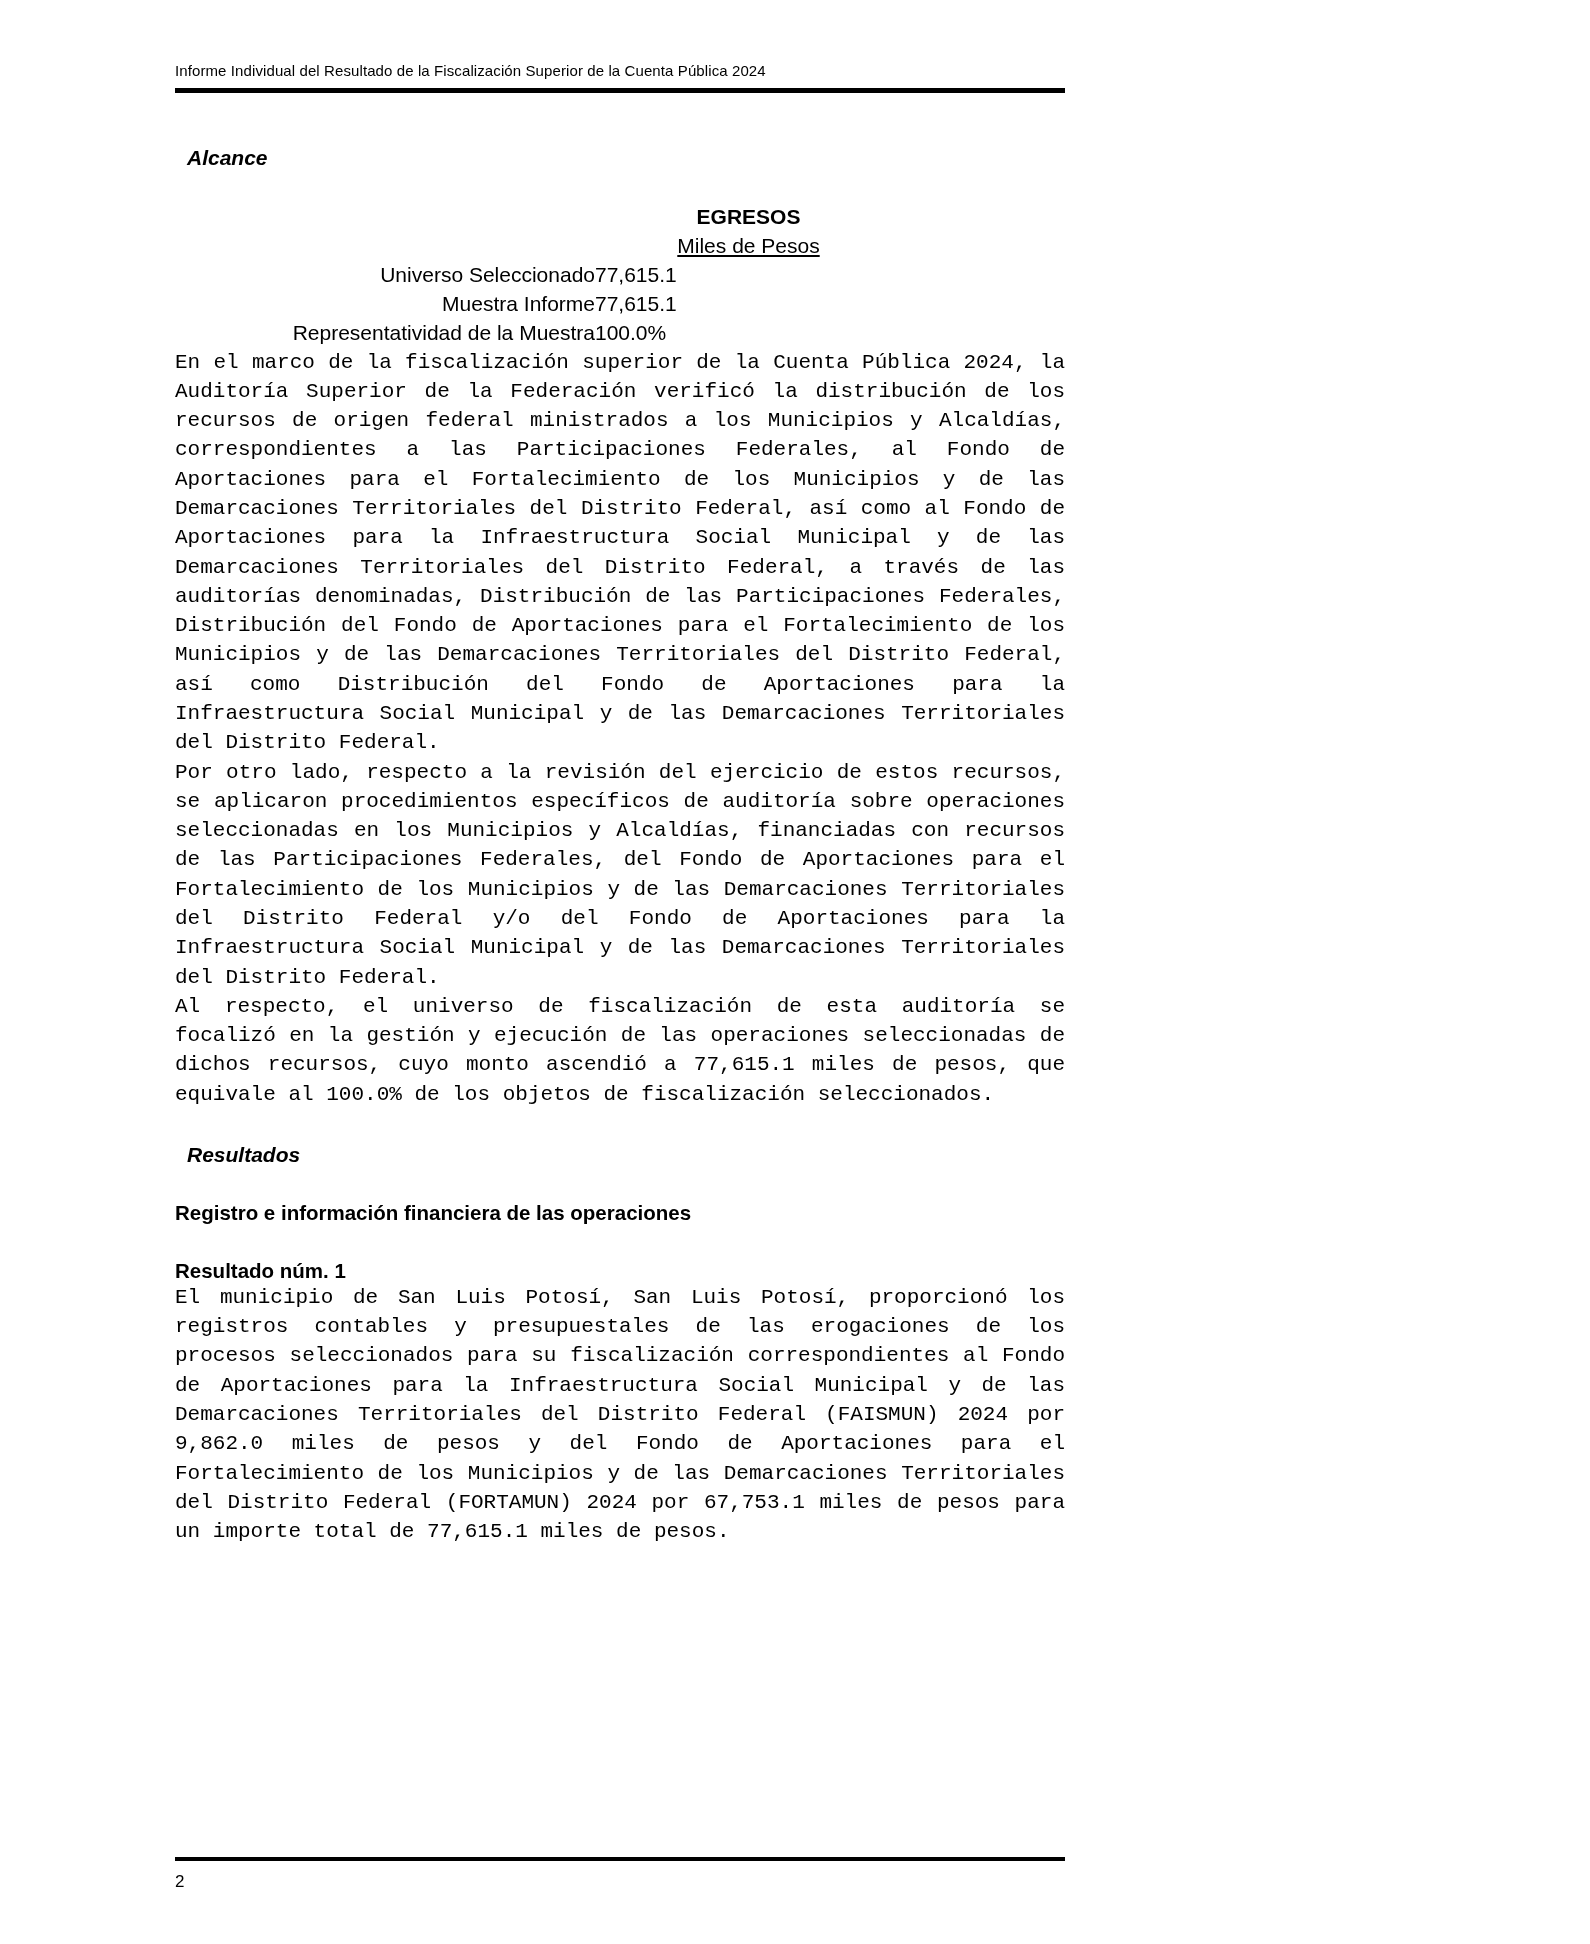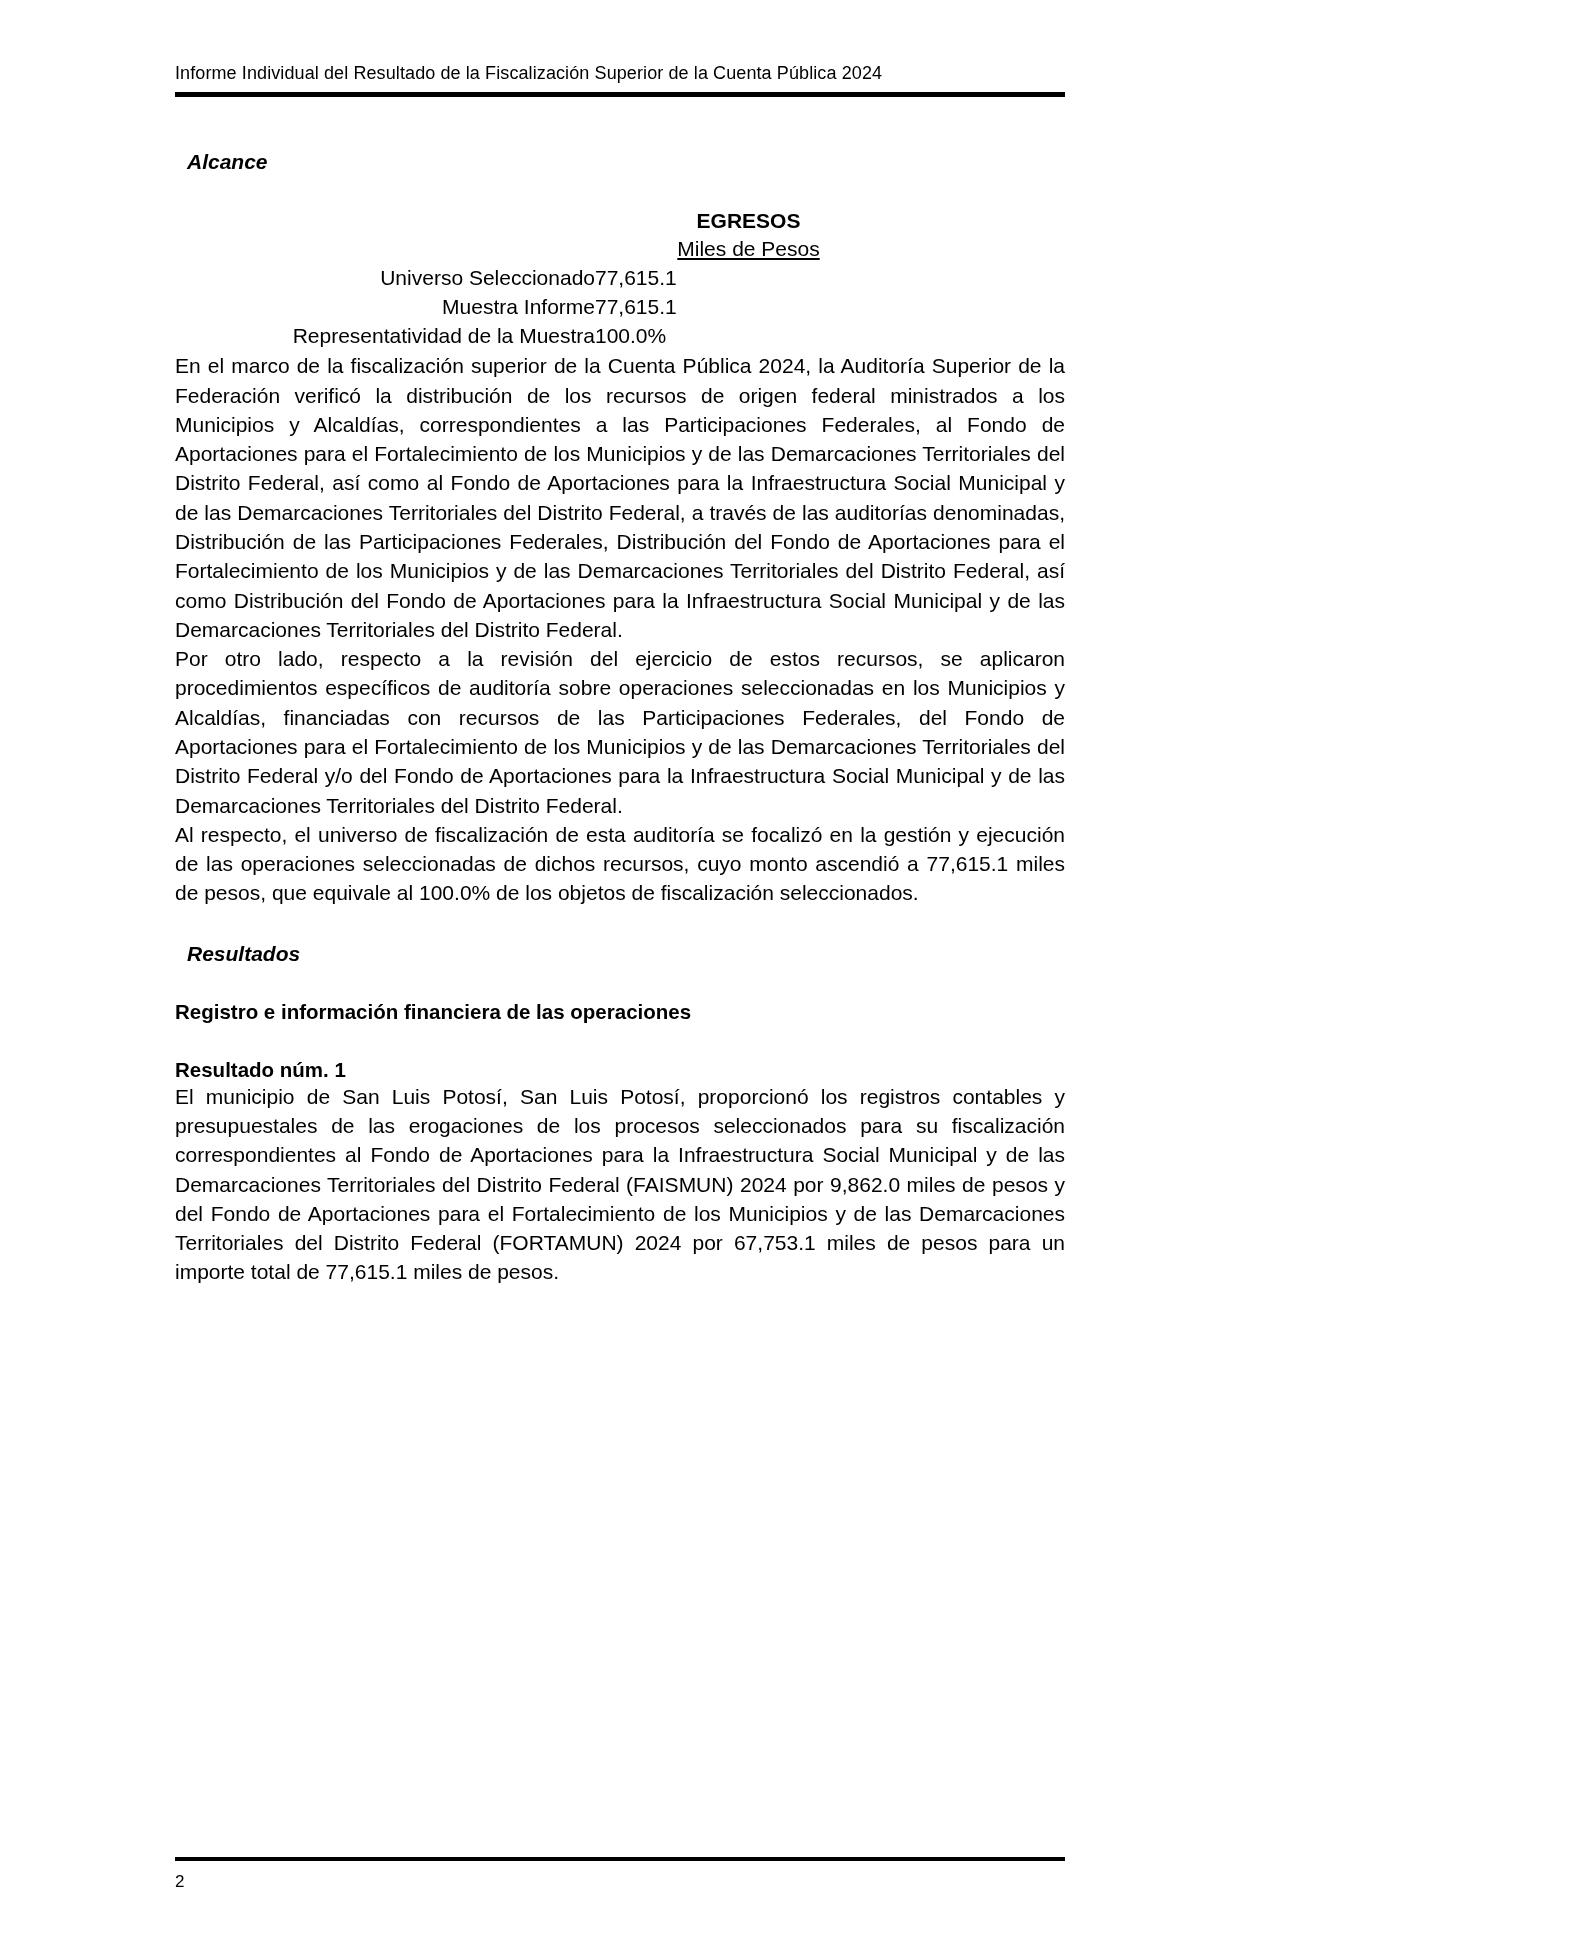--- a/index.html
+++ b/index.html
@@ -24,21 +24,21 @@
     left: 175px;
     top: 0;
     width: 890px;
   }
 
   
   .header-block {
     padding-top: 62px;
   }
   .header-text {
-    font-size: 18px;
+    font-size: 15px;
     line-height: 1.25;
     letter-spacing: 0.1px;
     white-space: nowrap;
   }
   .header-rule {
     margin-top: 7px;
     height: 5px;
     background: #000000;
     width: 890px;
   }
@@ -92,20 +92,21 @@
   }
 
   
   p.body {
     font-size: 21px;
     line-height: 1.395;
     text-align: justify;
     text-justify: inter-word;
     margin: 0;
     hyphens: none;
+    font-family: Liberation Mono, monospace;
   }
   .gap-para { margin-top: 23px; }
   .gap-big  { margin-top: 31px; }
   .gap-head { margin-top: 34px; }
 
   
   .footer-block {
     position: absolute;
     left: 175px;
     bottom: 0;

